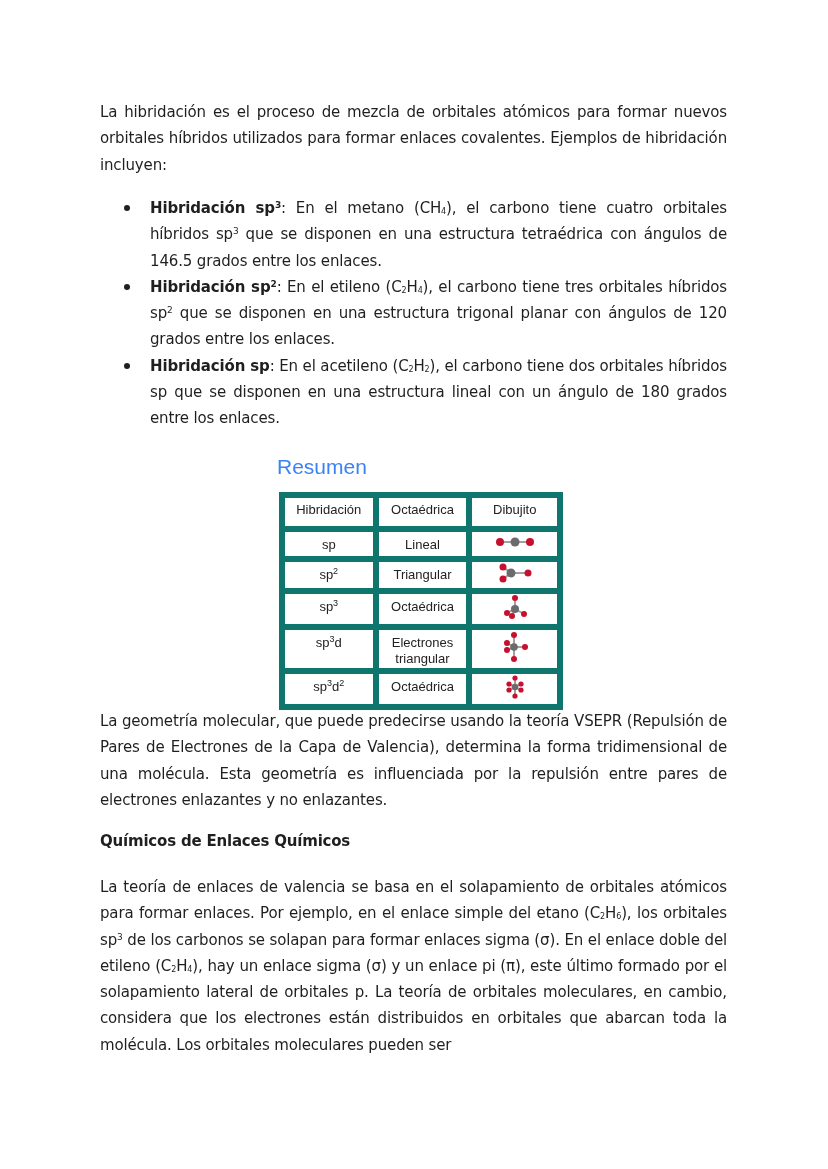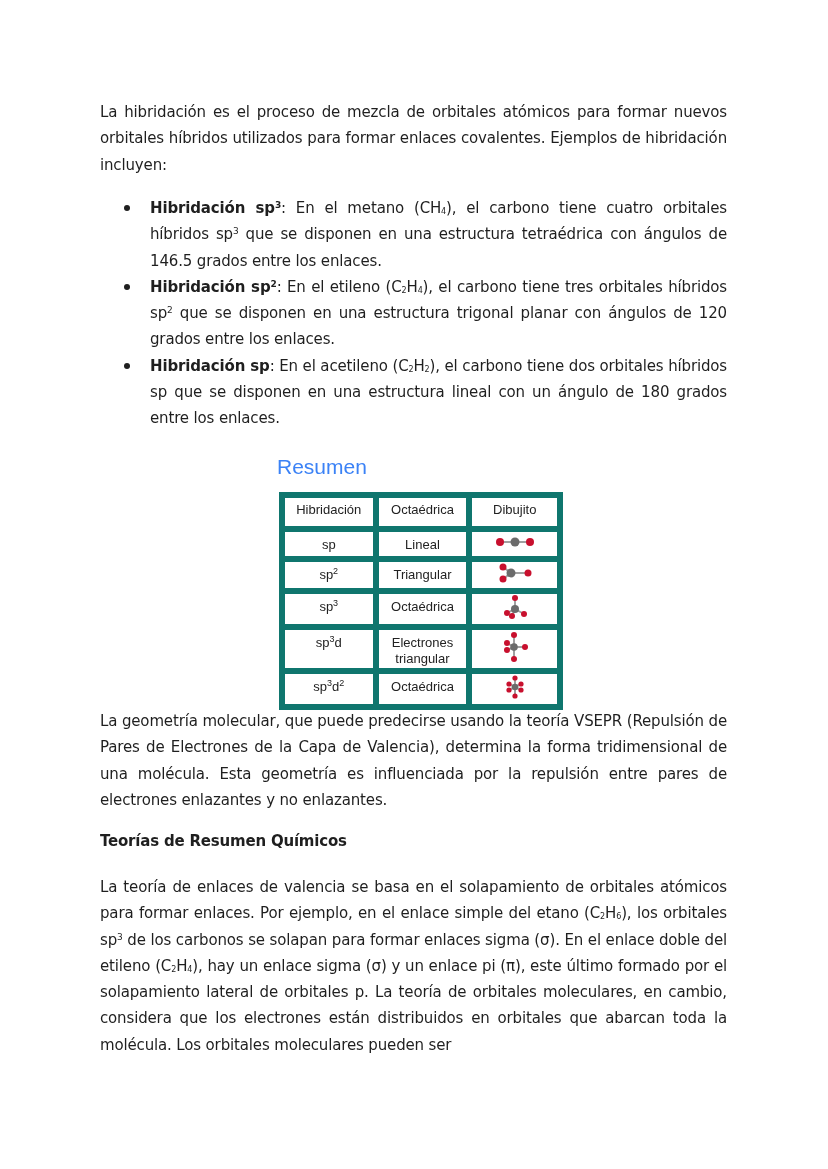--- a/index.html
+++ b/index.html
@@ -54,21 +54,21 @@
       <b><span>Hibridación sp</span><span class="sup">2</span></b><span>: En el etileno (C</span><span class="sub">2</span><span>H</span><span class="sub">4</span><span>), el carbono tiene tres orbitales híbridos sp</span><span class="sup">2</span><span> que se disponen en una estructura trigonal planar con ángulos de 120 grados entre los enlaces.</span>
     </li>
     <li>
       <span class="dot"></span>
       <b><span>Hibridación sp</span></b><span>: En el acetileno (C</span><span class="sub">2</span><span>H</span><span class="sub">2</span><span>), el carbono tiene dos orbitales híbridos sp que se disponen en una estructura lineal con un ángulo de 180 grados entre los enlaces.</span>
     </li>
   </ul>
 
   <p class="para p2 last-left" style="margin:0">La geometría molecular, que puede predecirse usando la teoría VSEPR (Repulsión de Pares de Electrones de la Capa de Valencia), determina la forma tridimensional de una molécula. Esta geometría es influenciada por la repulsión entre pares de electrones enlazantes y no enlazantes.</p>
 
-  <div class="heading">Teorías de Resumen Químicos</div>
+  <div class="heading">Químicos de Enlaces Químicos</div>
 
   <p class="para p3" style="margin:0"><span>La teoría de enlaces de valencia se basa en el solapamiento de orbitales atómicos para formar enlaces. Por ejemplo, en el enlace simple del etano (C</span><span class="sub">2</span><span>H</span><span class="sub">6</span><span>), los orbitales sp</span><span class="sup">3</span><span> de los carbonos se solapan para formar enlaces sigma (σ). En el enlace doble del etileno (C</span><span class="sub">2</span><span>H</span><span class="sub">4</span><span>), hay un enlace sigma (σ) y un enlace pi (π), este último formado por el solapamiento lateral de orbitales p. La teoría de orbitales moleculares, en cambio, considera que los electrones están distribuidos en orbitales que abarcan toda la molécula. Los orbitales moleculares pueden ser</span></p>
 </div>
 
 <div class="fig-title">Resumen</div>
 
 <table class="summary">
   <tbody>
       <tr>
     <th class="c1">Hibridación</th>

